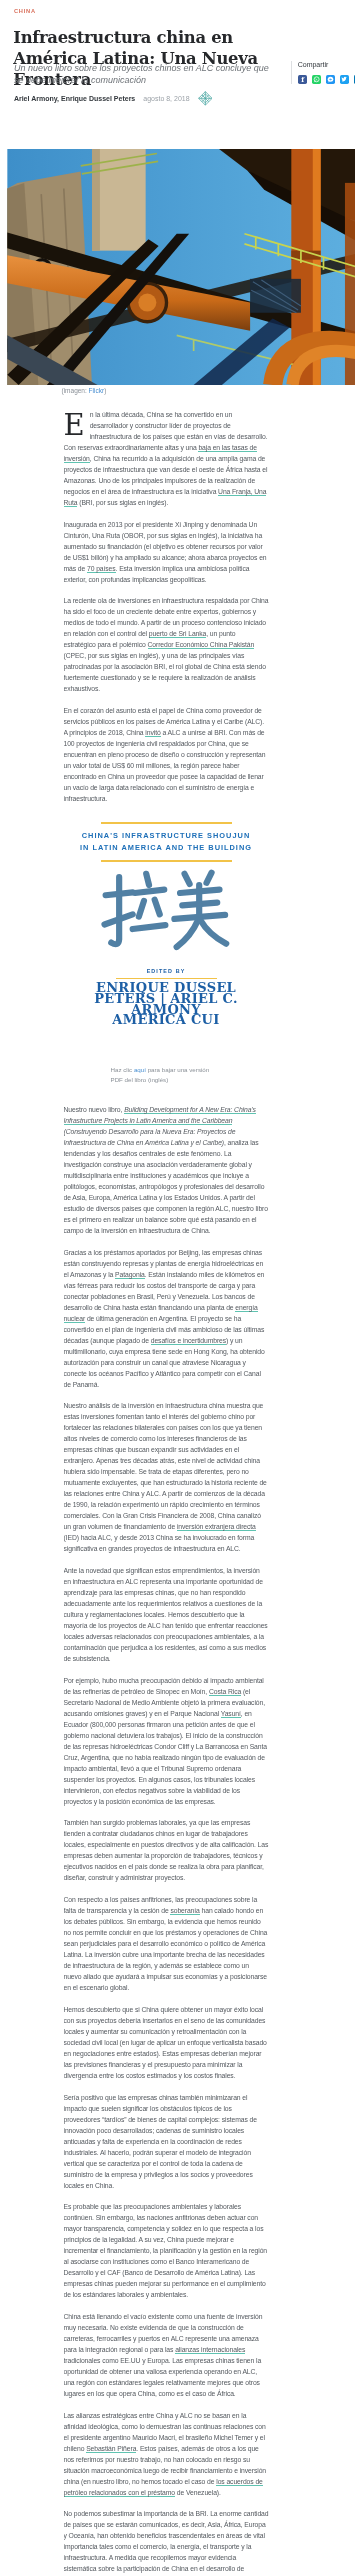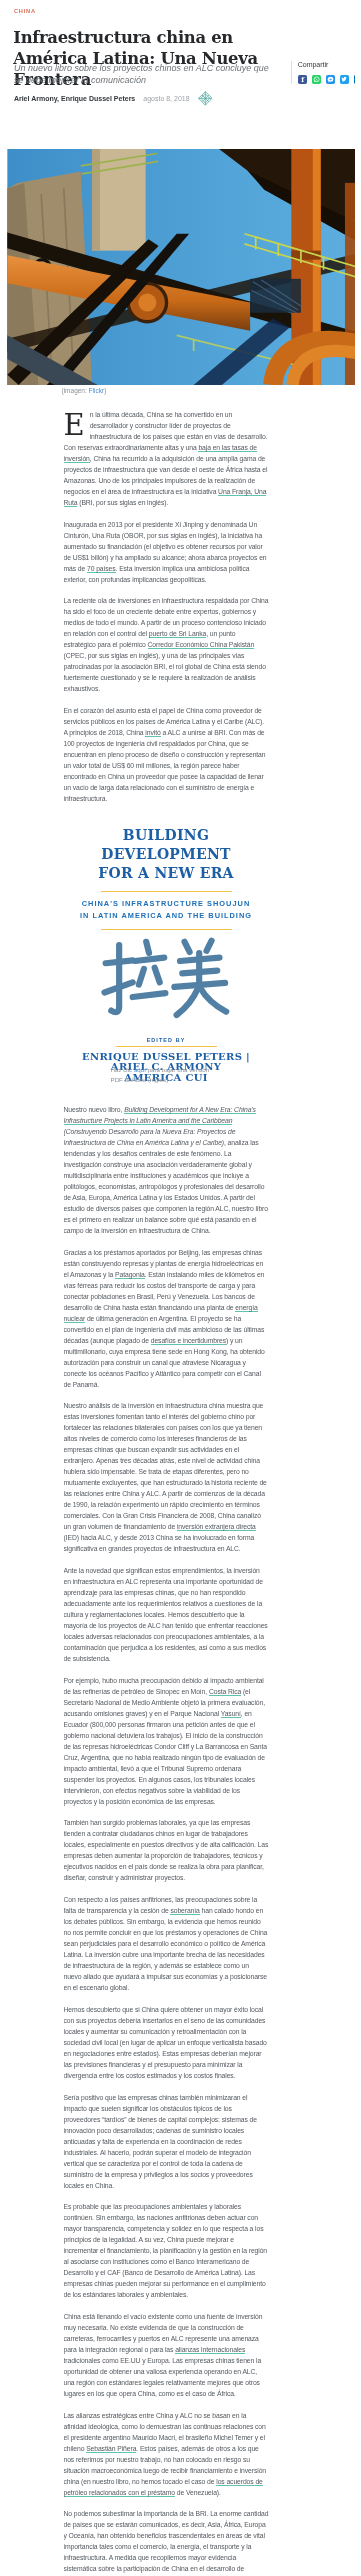--- a/index.html
+++ b/index.html
@@ -41,21 +41,21 @@
   .cover-figure{position:absolute;left:57px;top:815px;width:205px;text-align:center;}
   .cover-title{font-family:"DejaVu Serif","Liberation Serif",serif;font-weight:bold;
     font-size:14px;line-height:19px;color:#1D5FA5;letter-spacing:0.3px;margin-top:11.3px;}
   .rule-yellow{width:131px;height:1.7px;background:#F2C348;margin:7.4px auto 5.7px auto;}
   .cover-sub{font-size:7.4px;line-height:12.4px;font-weight:bold;letter-spacing:1px;color:#1D6FB8;}
   .rule-yellow.r2{margin-top:5.7px;}
   .calligraphy{margin:5.7px auto 0 auto;display:block;}
   .edited-by{font-size:5.4px;font-weight:bold;letter-spacing:1.1px;color:#1D5FA5;margin-top:14.7px;}
   .rule-yellow.short{width:101px;height:1.1px;margin:3.4px auto 4.5px auto;}
   .editors{font-family:"DejaVu Serif","Liberation Serif",serif;font-weight:bold;
-    font-size:10px;line-height:10.7px;color:#1D5FA5;letter-spacing:0.3px;}
+    font-size:13px;line-height:10.7px;color:#1D5FA5;letter-spacing:0.3px;}
   .cover-caption{position:absolute;left:104px;top:1065px;width:111px;
     font-size:6.2px;line-height:10.2px;color:#8A9097;}
 </style>
 </head>
 <body>
 
 <div id="page">
 
   <div class="category">CHINA</div>
 
@@ -177,24 +177,20 @@
   <div class="hero-caption"><span>(imagen: </span><a class="bluelink" href="#">Flickr</a><span>)</span></div>
 
   <div class="article article-1" id="article-1">
       <p><span class="dropcap">E</span><span>n la última década, China se ha convertido en un desarrollador y constructor líder de proyectos de infraestructura de los países que están en vías de desarrollo. Con reservas extraordinariamente altas y una </span><a class="tlink" href="#">baja en las tasas de inversión</a><span>, China ha recurrido a la adquisición de una amplia gama de proyectos de infraestructura que van desde el oeste de África hasta el Amazonas. Uno de los principales impulsores de la realización de negocios en el área de infraestructura es la iniciativa </span><a class="tlink" href="#">Una Franja, Una Ruta</a><span> (BRI, por sus siglas en inglés).</span></p>
       <p><span>Inaugurada en 2013 por el presidente Xi Jinping y denominada Un Cinturón, Una Ruta (OBOR, por sus siglas en inglés), la iniciativa ha aumentado su financiación (el objetivo es obtener recursos por valor de US$1 billón) y ha ampliado su alcance; ahora abarca proyectos en más de </span><a class="tlink" href="#">70 países</a><span>. Esta inversión implica una ambiciosa política exterior, con profundas implicancias geopolíticas.</span></p>
       <p><span>La reciente ola de inversiones en infraestructura respaldada por China ha sido el foco de un creciente debate entre expertos, gobiernos y medios de todo el mundo. A partir de un proceso contencioso iniciado en relación con el control del </span><a class="tlink" href="#">puerto de Sri Lanka</a><span>, un punto estratégico para el polémico </span><a class="tlink" href="#">Corredor Económico China Pakistán</a><span> (CPEC, por sus siglas en inglés), y una de las principales vías patrocinadas por la asociación BRI, el rol global de China está siendo fuertemente cuestionado y se le requiere la realización de análisis exhaustivos.</span></p>
       <p><span>En el corazón del asunto está el papel de China como proveedor de servicios públicos en los países de América Latina y el Caribe (ALC). A principios de 2018, China </span><a class="tlink" href="#">invitó</a><span> a ALC a unirse al BRI. Con más de 100 proyectos de ingeniería civil respaldados por China, que se encuentran en pleno proceso de diseño o construcción y representan un valor total de US$ 60 mil millones, la región parece haber encontrado en China un proveedor que posee la capacidad de llenar un vacío de larga data relacionado con el suministro de energía e infraestructura.</span></p>
     </div>
 
   <div class="cover-figure">
-    <div class="cover-title">
-      <div>BUILDING DEVELOPMENT</div>
-      <div>FOR A NEW ERA</div>
-    </div>
     <div class="rule-yellow"></div>
     <div class="cover-sub">
       <div>CHINA'S INFRASTRUCTURE SHOUJUN</div>
       <div>IN LATIN AMERICA AND THE BUILDING</div>
     </div>
     <div class="rule-yellow r2"></div>
     <svg class="calligraphy" width="133" height="86" viewBox="0 0 236 152">
       <g stroke="#44779E" stroke-width="11" stroke-linecap="round" fill="none" opacity="0.93">
 
         <path d="M34 16 L34 126 Q33 140 20 132"></path>

